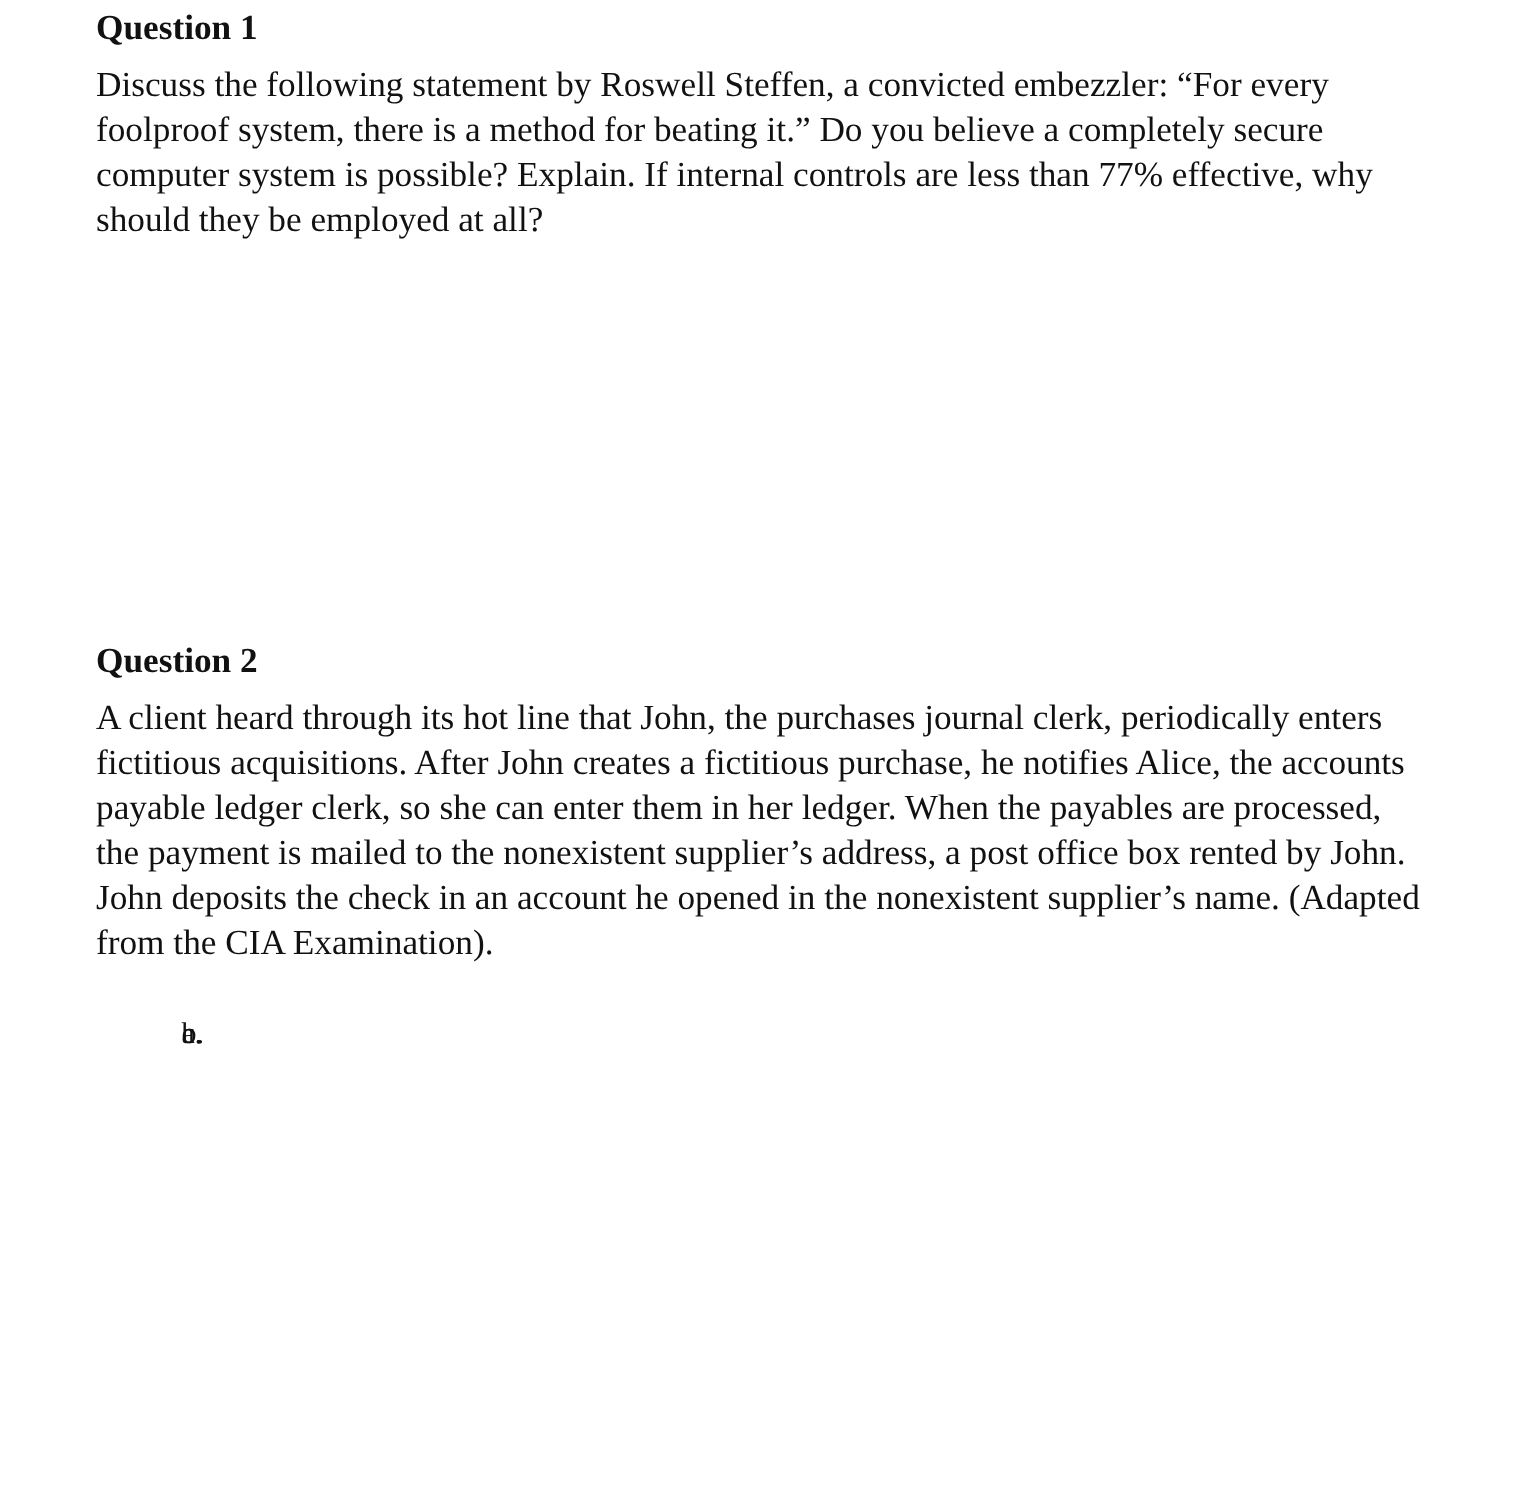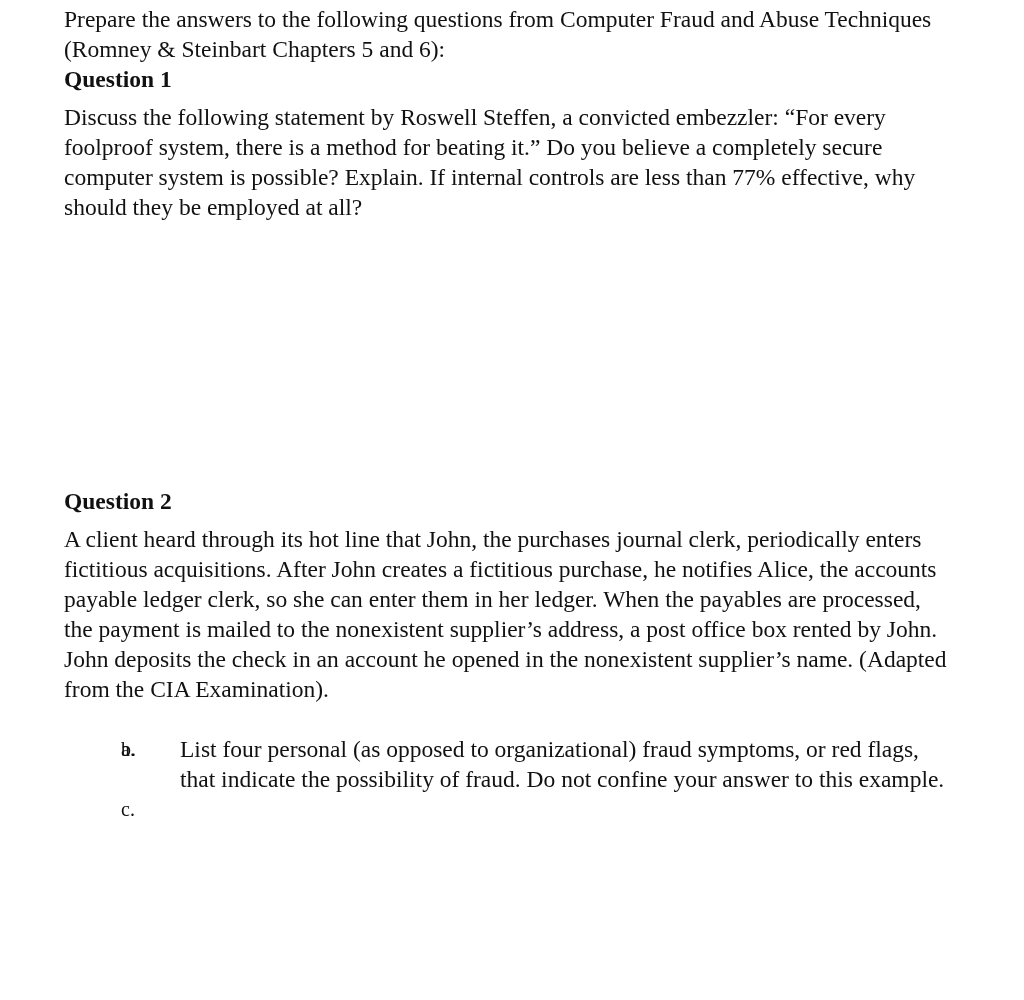--- a/index.html
+++ b/index.html
@@ -47,38 +47,36 @@
       left: 57px;
       top: 0;
       font-size: 20px;
     }
   </style>
 </head>
 <body>
 
 <div class="page">
 
-  <p class="intro">Prepare the answers to the following questions from Computer Fraud and Abuse Techniques (Romney &amp; Steinbart Chapters 5 and 6):</p>
 
   <section>
     <p class="heading">Question 1</p>
     <p class="q1-body">Discuss the following statement by Roswell Steffen, a convicted embezzler: “For every foolproof system, there is a method for beating it.”  Do you believe a completely secure computer system is possible?  Explain.  If internal controls are less than 77% effective, why should they be employed at all?</p>
   </section>
 
   <section>
     <p class="heading q2-heading">Question 2</p>
     <p class="q2-body">A client heard through its hot line that John, the purchases journal clerk, periodically enters fictitious acquisitions.  After John creates a fictitious purchase, he notifies Alice, the accounts payable ledger clerk, so she can enter them in her ledger.  When the payables are processed, the payment is mailed to the nonexistent supplier’s address, a post office box rented by John. John deposits the check in an account he opened in the nonexistent supplier’s name. (Adapted from the CIA Examination).</p>
 
     <ul class="items">
       <li class="item">
         <span class="item-label">a.</span>
       </li>
       <li class="item">
         <span class="item-label">b.</span>
-        <span>List four personal (as opposed to organizational) fraud symptoms, or red flags, that indicate the possibility of fraud. Do not confine your answer to this example.</span>
       </li>
       <li class="item">
         <span class="item-label">c.</span>
       </li>
     </ul>
   </section>
 
 </div>
 
 </body></html>

